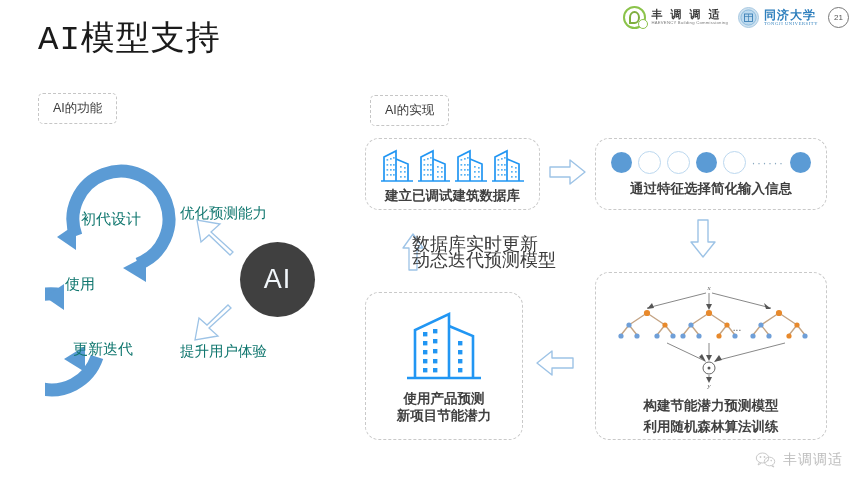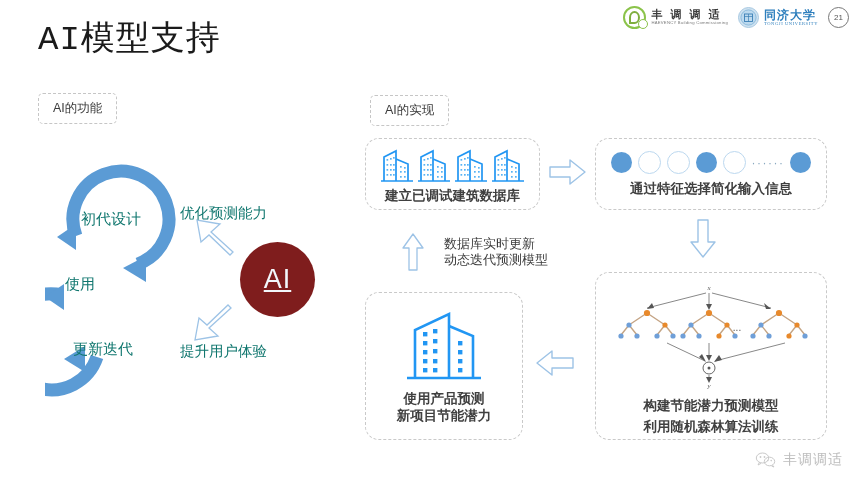--- a/index.html
+++ b/index.html
@@ -83,23 +83,23 @@
   .cyc-label{
     position:absolute;font-size:15px;color:#0f766e;white-space:nowrap;
   }
   #lbl-design{left:36px;top:50px;}
   #lbl-use{left:20px;top:115px;}
   #lbl-iterate{left:28px;top:180px;}
   #lbl-optimize{left:135px;top:44px;font-size:14.5px;}
   #lbl-experience{left:135px;top:182px;font-size:14.5px;}
   .ai-circle{
     position:absolute;left:195px;top:82px;width:75px;height:75px;border-radius:50%;
-    background:#7f1d1d;
+    background:#404040;
     display:flex;align-items:center;justify-content:center;
-    color:#f2f7fb;font-size:27px;letter-spacing:1px;text-decoration:underline;
+    color:#f2f7fb;font-size:27px;letter-spacing:1px;
   }
 
   
   .flowbox{
     position:absolute;
     border:1px dashed #c9c9c9;border-radius:14px;background:#fff;
     display:flex;flex-direction:column;align-items:center;justify-content:center;
     box-sizing:border-box;
   }
   .flowbox .cap{
@@ -119,22 +119,22 @@
   .dots-ell{letter-spacing:1.5px;color:#8aa9c0;font-size:12px;line-height:10px;}
 
   
   .arrow{position:absolute;}
   #arrow-right{left:548px;top:158px;}
   #arrow-down{left:688px;top:218px;}
   #arrow-left{left:533px;top:348px;}
   #arrow-up{left:400px;top:232px;}
 
   .mid-note{
-    position:absolute;left:444px;top:236px;
-    font-size:13px;color:#3b3b3b;line-height:16px;white-space:nowrap;
+    position:absolute;left:412px;top:236px;
+    font-size:18px;color:#3b3b3b;line-height:16px;white-space:nowrap;
   }
 
   
   .watermark{
     position:absolute;right:22px;bottom:18px;
     display:flex;align-items:center;gap:7px;
     color:#bdbdbd;font-size:14px;letter-spacing:1px;
   }
   .wm-ico{width:21px;height:16px;position:relative;flex:none;}
 </style>

